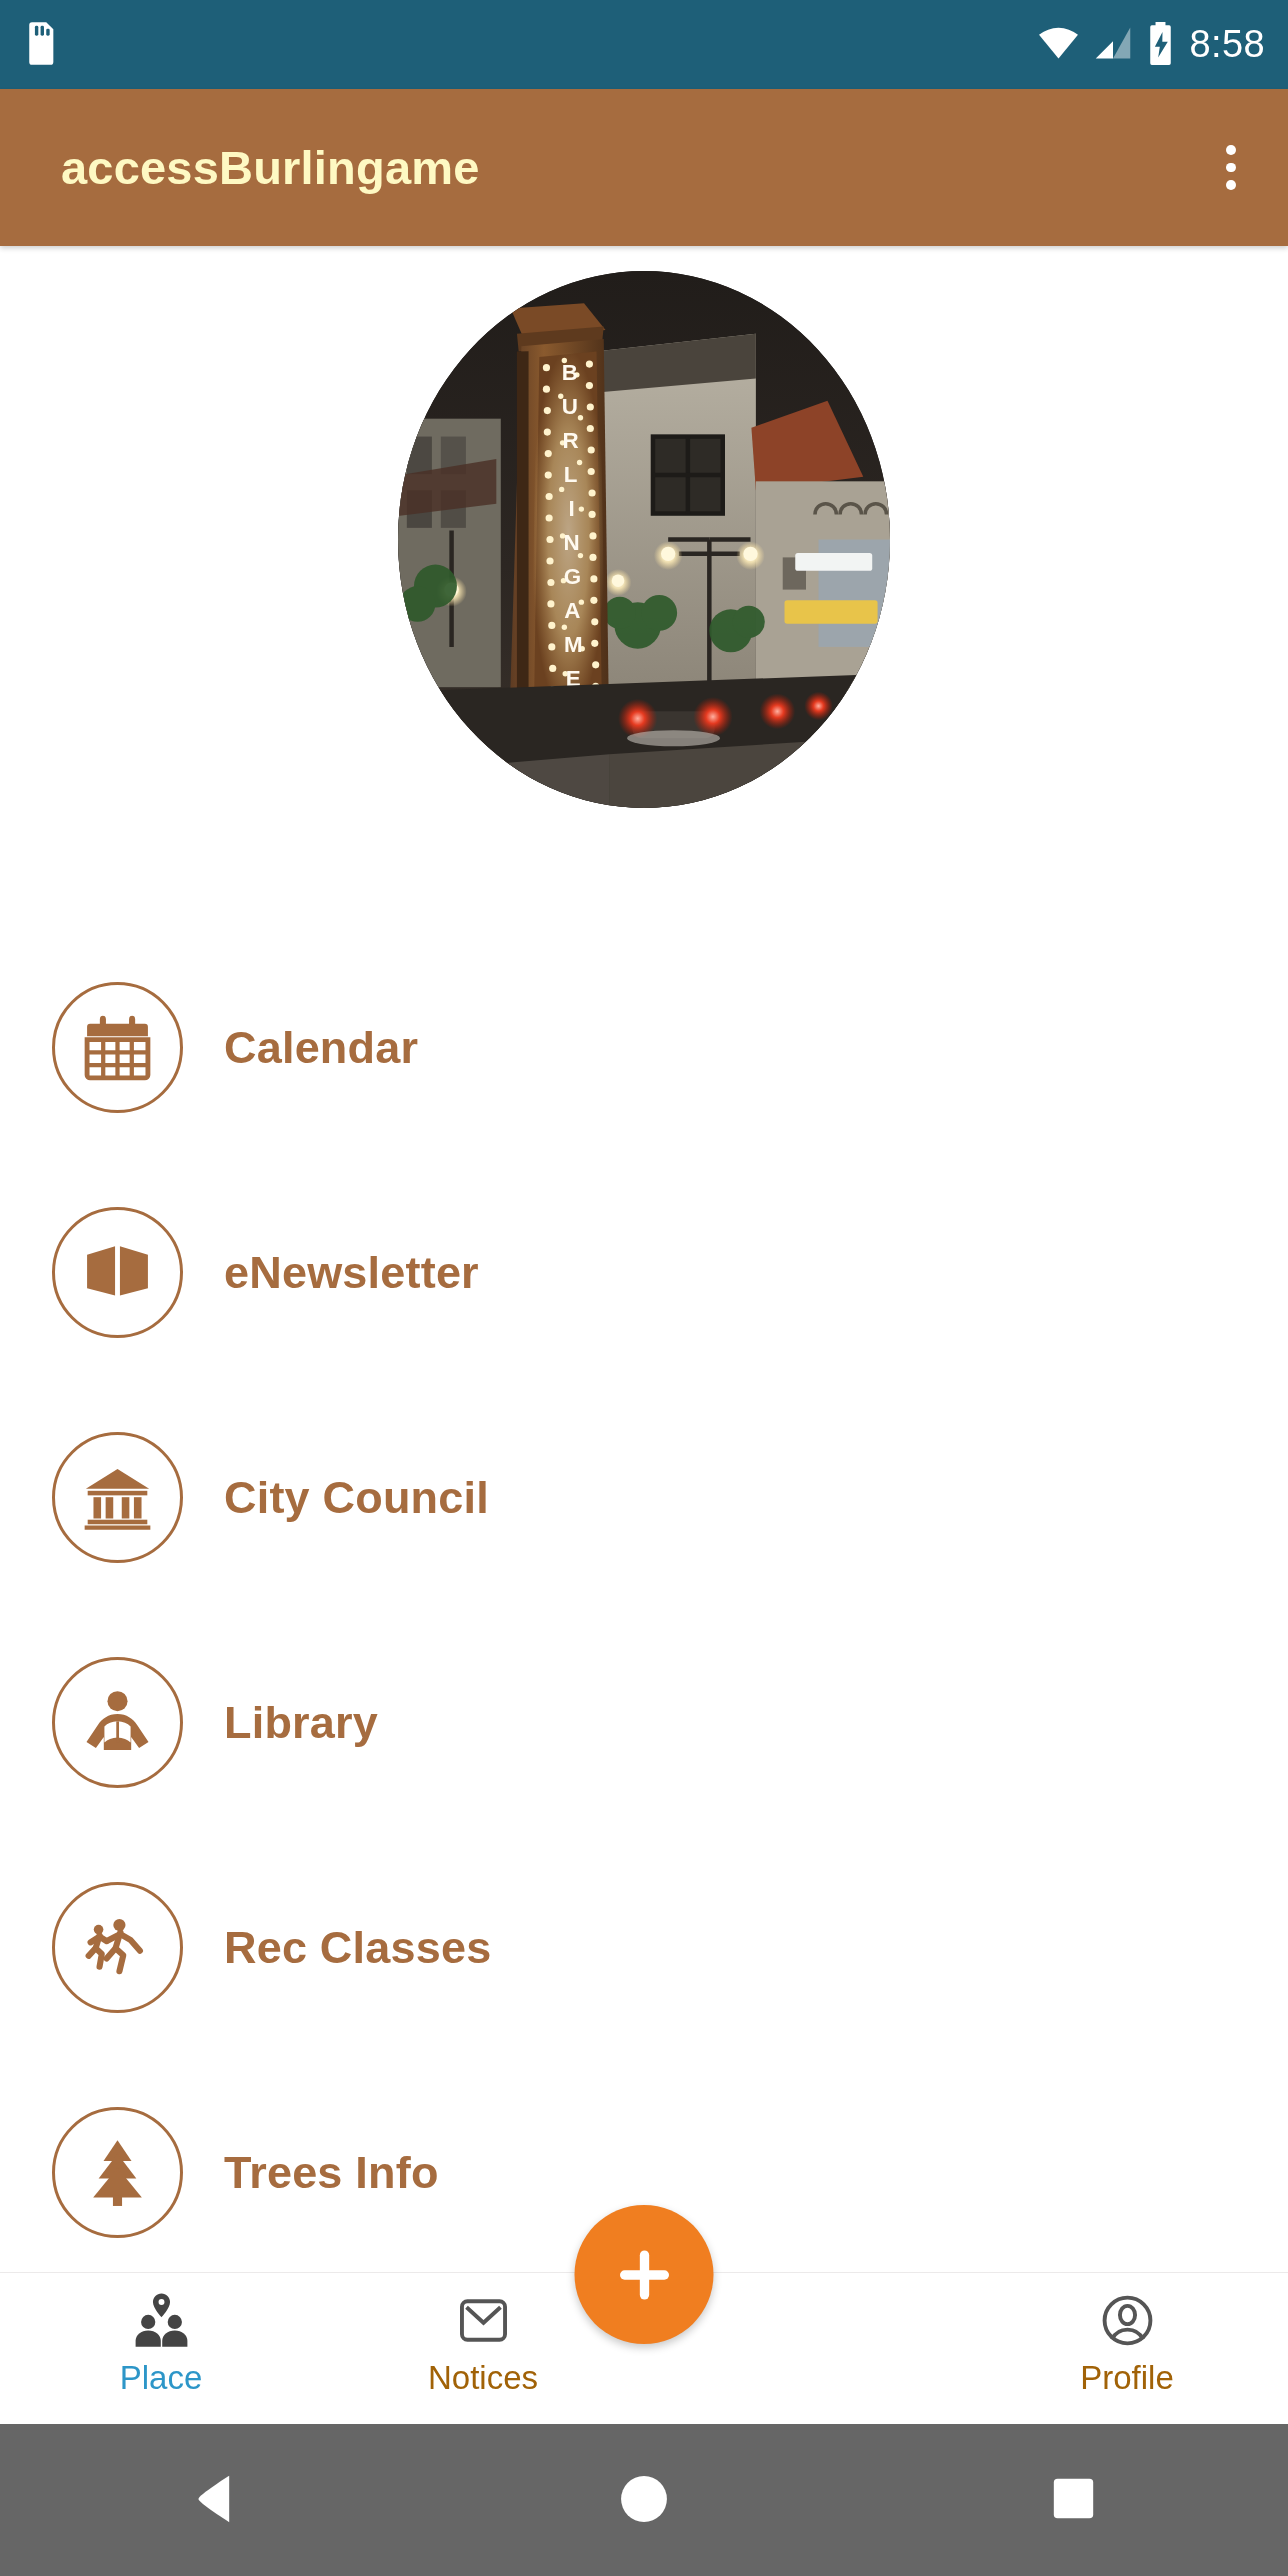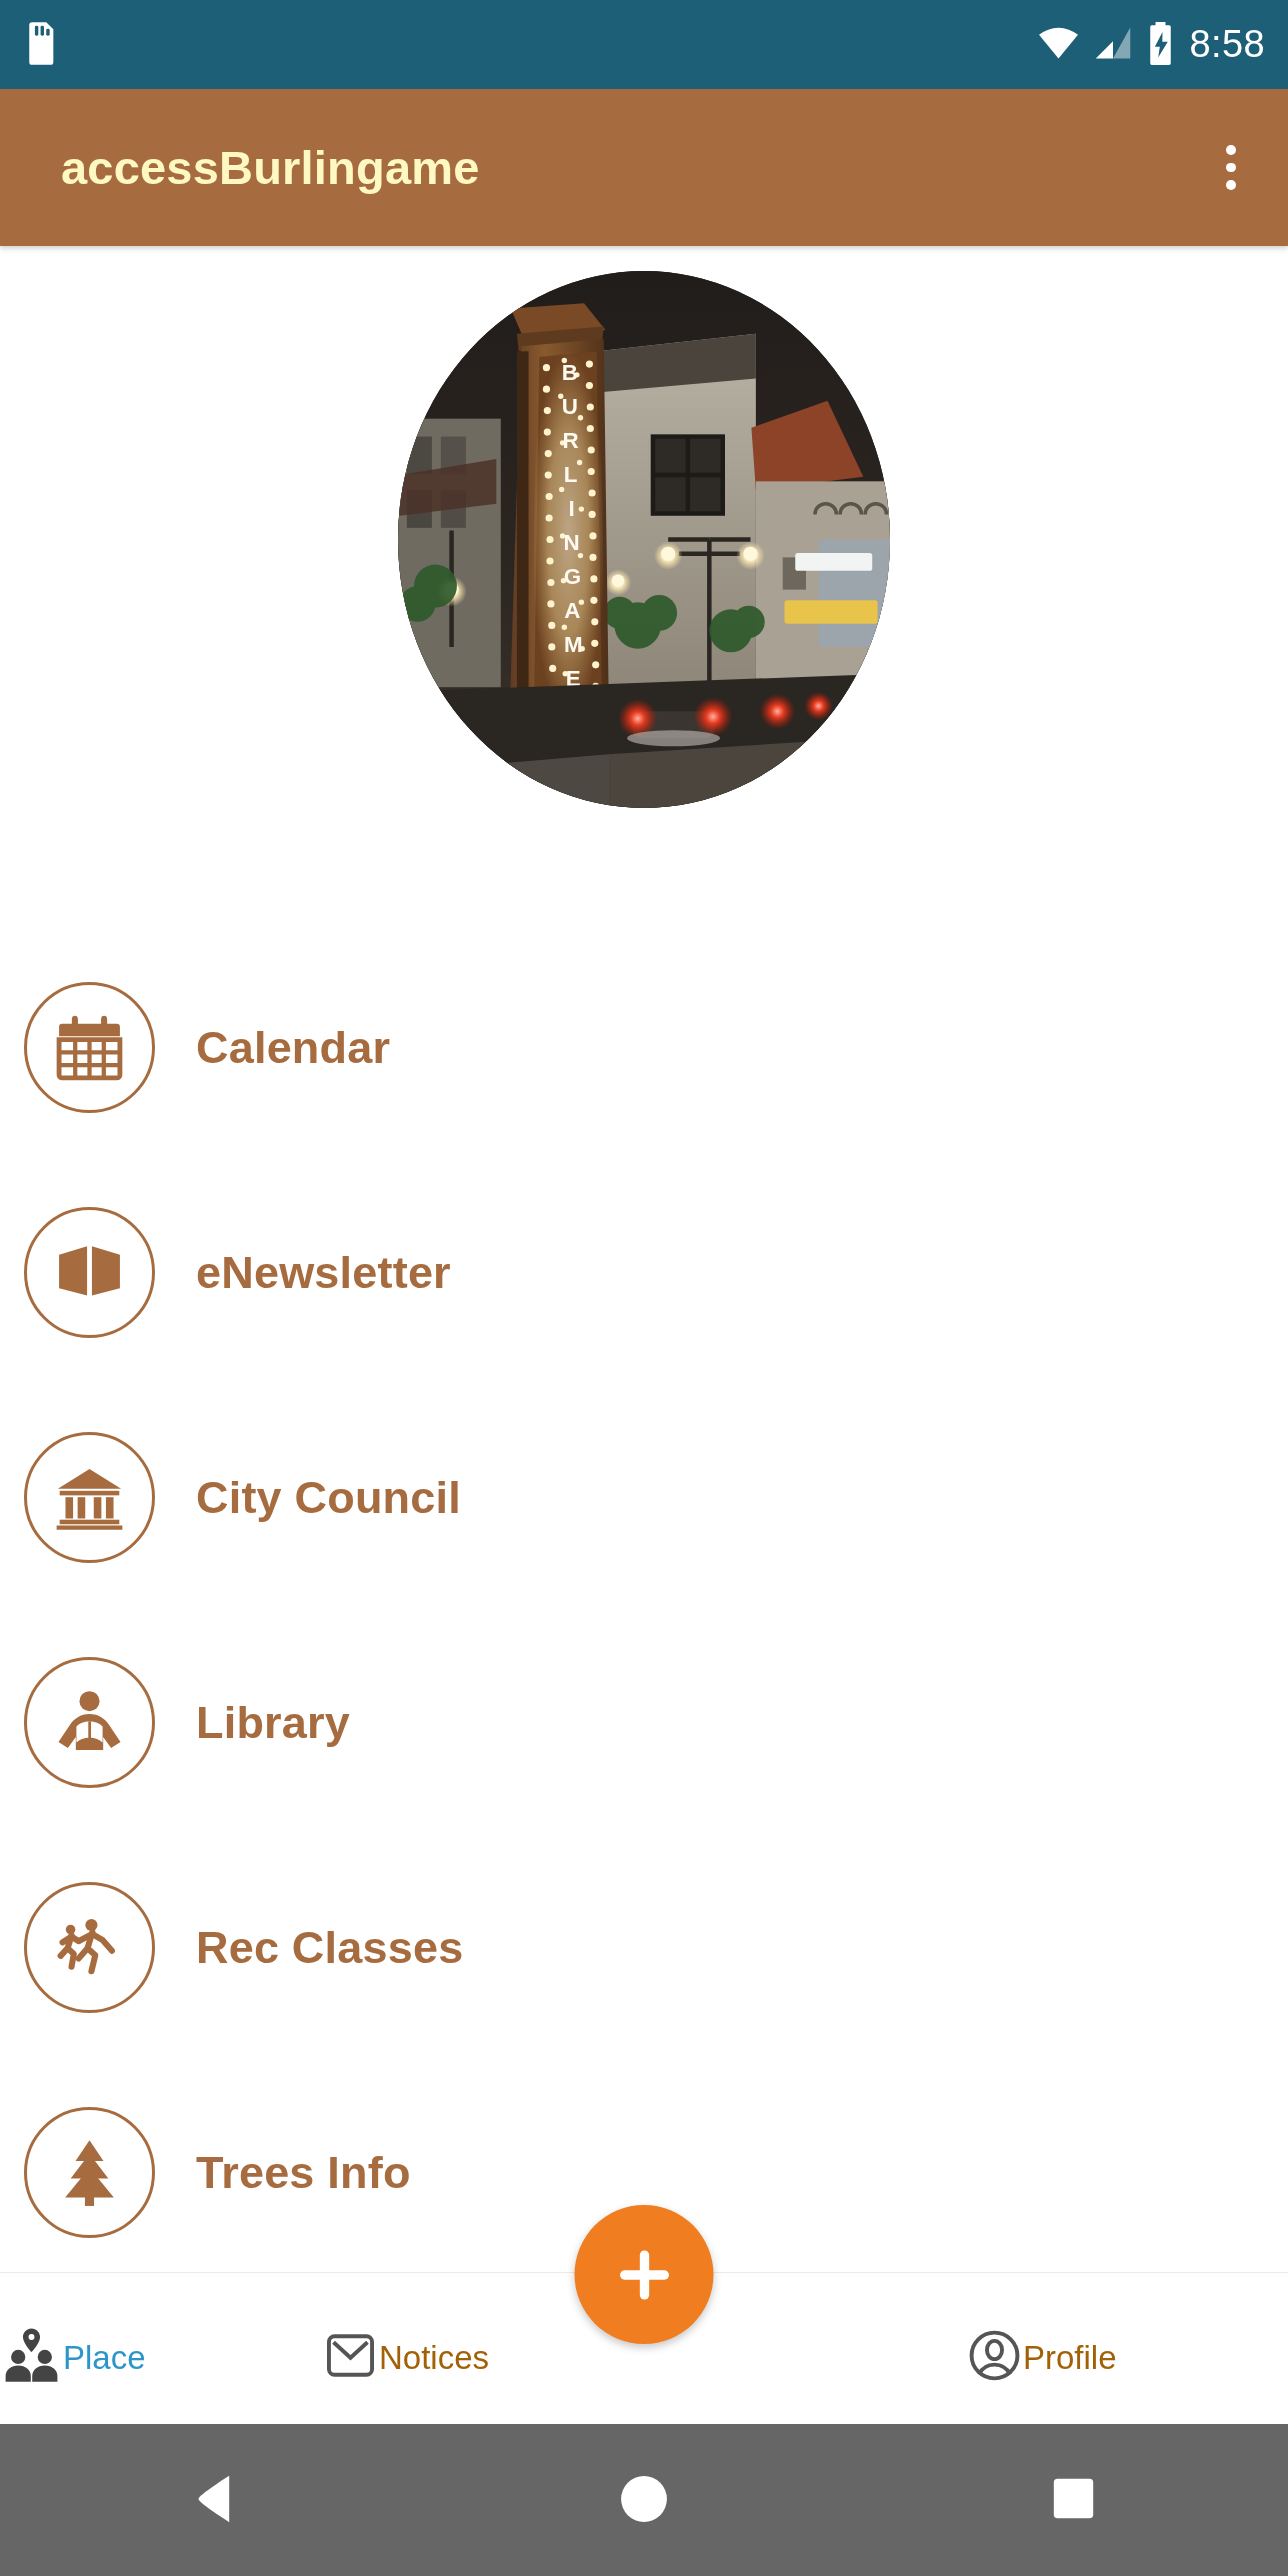--- a/index.html
+++ b/index.html
@@ -49,42 +49,42 @@
     position:relative; width:492px; height:537px; border-radius:50%;
     overflow:hidden; background:#1a1714;
   }
   .hero-circle svg{ display:block; width:100%; height:100%; }
 
   
   .list{
     position:absolute; top:935px; left:0; width:1288px;
   }
   .list-item{
-    display:flex; align-items:center; height:225px; padding-left:24px;
+    display:flex; align-items:center; height:225px; padding-left:52px;
     cursor:pointer;
   }
   .item-icon{
     flex:0 0 auto; width:131px; height:131px; border-radius:50%;
     border:3.6px solid #A66C3F; display:flex; align-items:center;
     justify-content:center;
   }
   .item-icon svg{ display:block; }
   .item-label{
     margin-left:41px; font-size:45px; font-weight:bold; color:#A66C3F;
     letter-spacing:0.2px;
   }
 
   
   .bottomnav{
     position:absolute; left:0; bottom:152px; width:1288px; height:152px;
     background:#ffffff; border-top:1.8px solid #eceaea;
     display:flex; align-items:flex-start;
   }
   .nav-item{
-    flex:1; height:100%; display:flex; flex-direction:row;
+    flex:1; height:100%; display:flex; flex-direction:column;
     align-items:center; justify-content:flex-start; padding-top:14.3px;
     cursor:pointer;
   }
   .nav-icon{ height:66px; display:flex; align-items:center; justify-content:center; }
   .nav-label{ margin-top:5.4px; font-size:33px; color:#a16207; }
   .nav-item.active .nav-label{ color:#2D96C8; }
   .nav-spacer{ flex:1; }
 
   .fab{
     position:absolute; left:50%; transform:translateX(-50%);

